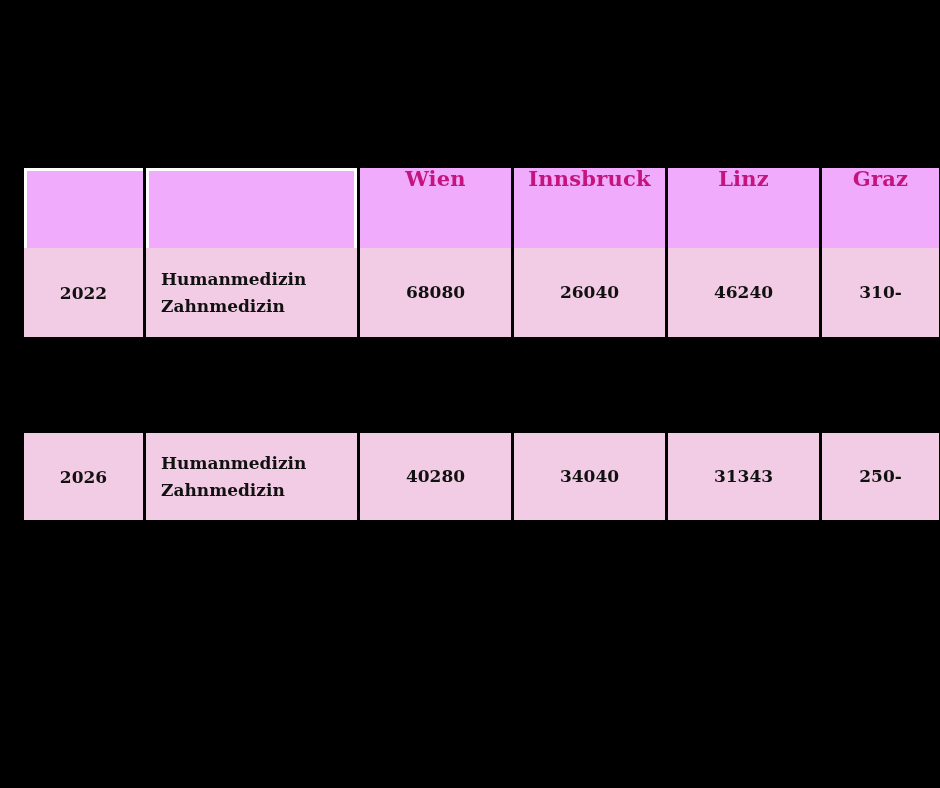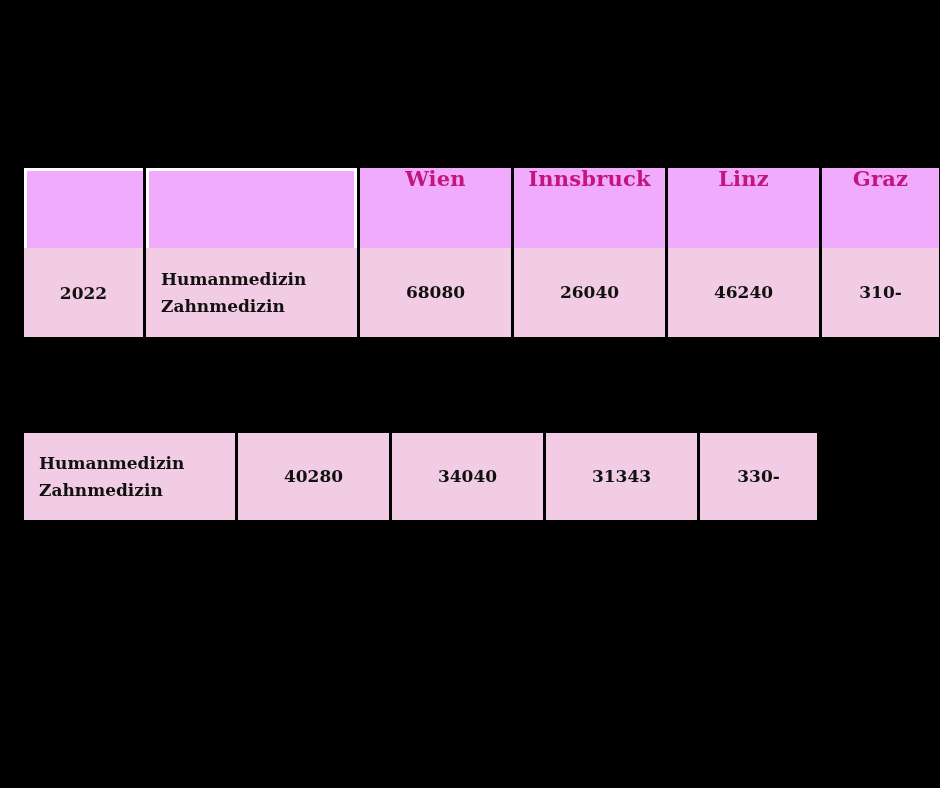--- a/index.html
+++ b/index.html
@@ -164,20 +164,21 @@
     </div>
 
     <div class="dcell nums col-data-l">
       <span class="nums-line">310</span>
       <span class="nums-line">-</span>
     </div>
   </div>
 
   <div class="tbl row-2026">
 
+    <div class="dcell year col-year">2026</div>
 
     <div class="dcell labels col-label">
       <span class="labels-line">Humanmedizin</span>
       <span class="labels-line">Zahnmedizin</span>
     </div>
 
     <div class="dcell nums col-data">
       <span class="nums-line">402</span>
       <span class="nums-line">80</span>
     </div>
@@ -186,18 +187,18 @@
       <span class="nums-line">340</span>
       <span class="nums-line">40</span>
     </div>
 
     <div class="dcell nums col-data">
       <span class="nums-line">313</span>
       <span class="nums-line">43</span>
     </div>
 
     <div class="dcell nums col-data-l">
-      <span class="nums-line">330</span>
+      <span class="nums-line">250</span>
       <span class="nums-line">-</span>
     </div>
   </div>
 
 </div>
 
 </body></html>

